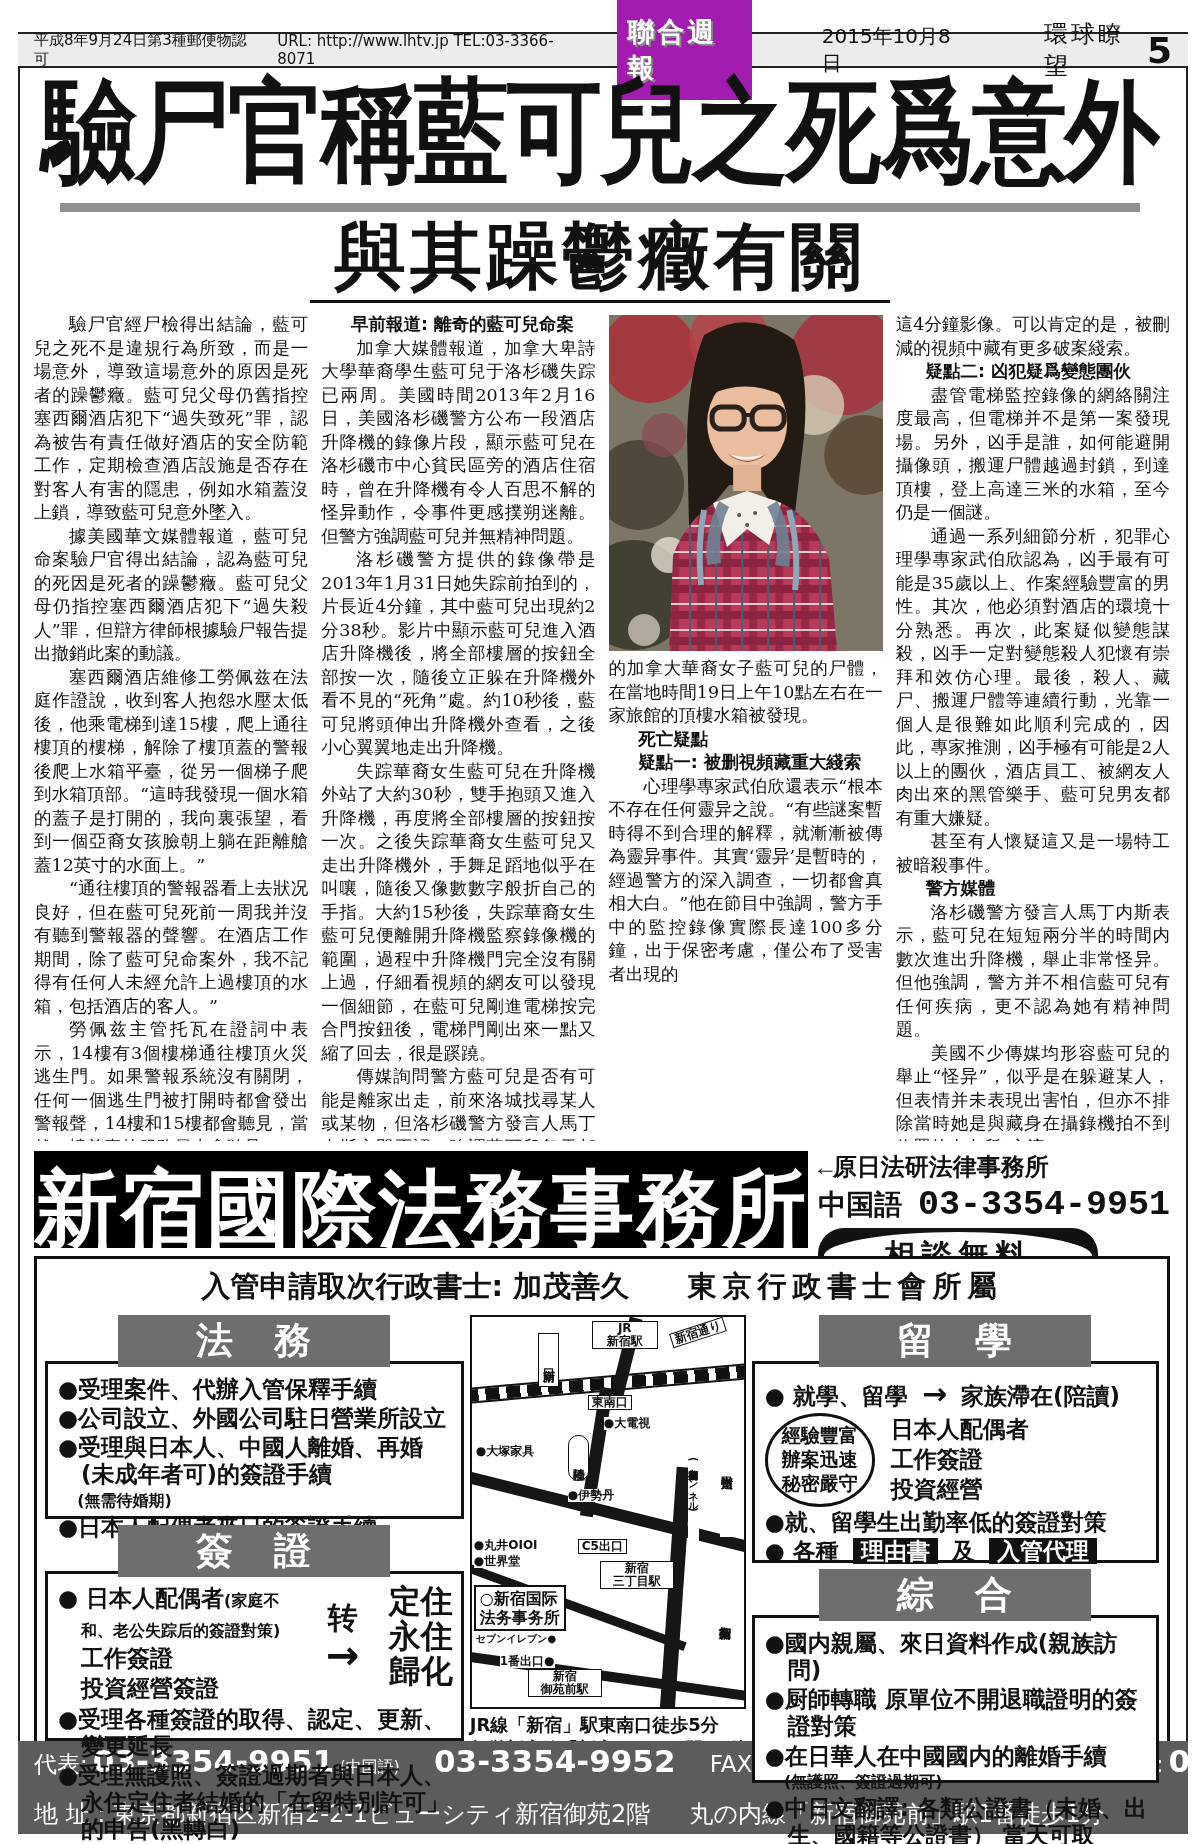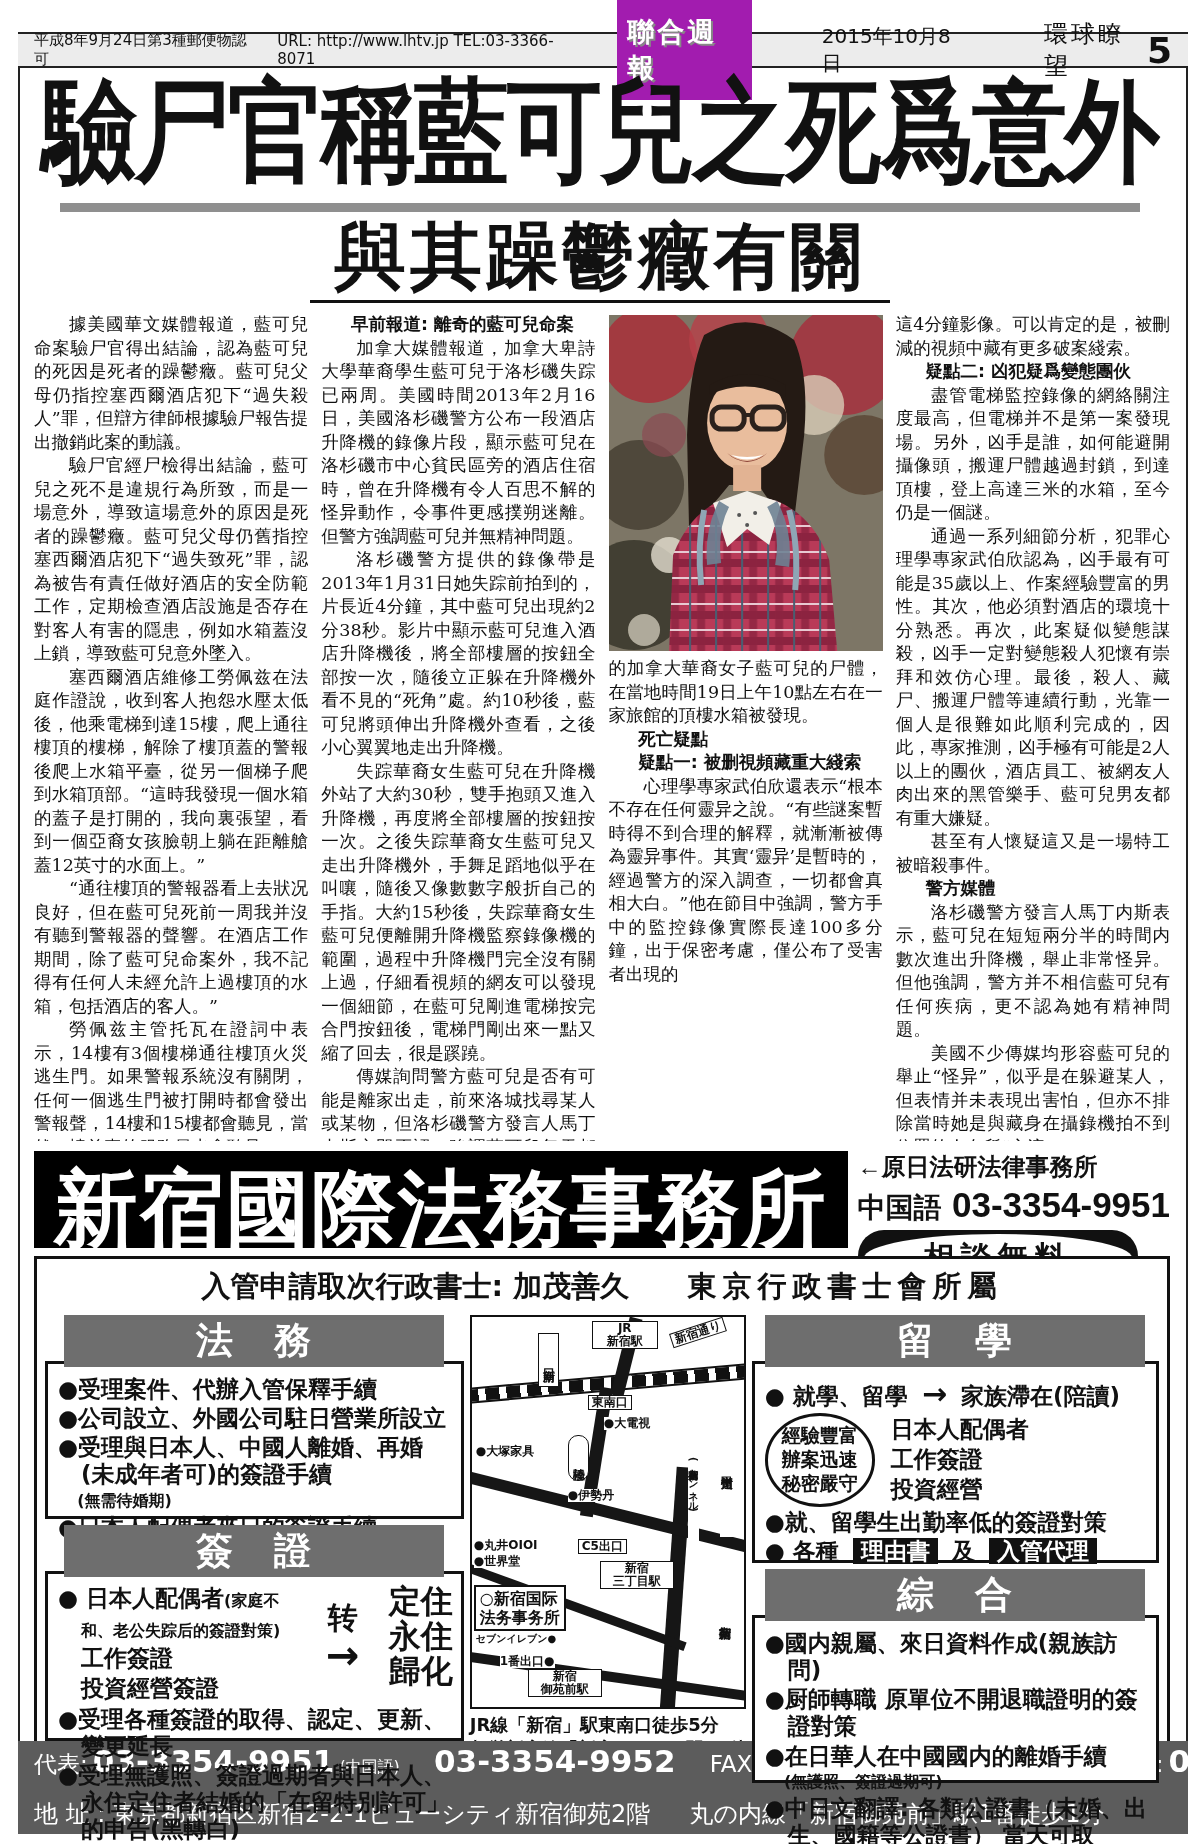--- a/index.html
+++ b/index.html
@@ -30,38 +30,38 @@
   .cols{display:flex;gap:13px;margin:10px 30px 0 34px;height:828px;overflow:hidden;}
   .col{flex:1;min-width:0;font-size:17.5px;line-height:23.5px;text-align:justify;overflow:hidden;}
   .col p{margin:0;text-indent:2em;}
   .col .hd{font-family:"DejaVu Sans","Liberation Sans",sans-serif;font-weight:bold;text-indent:1.7em;}
   .photo{width:100%;height:336px;display:block;margin:2px 0 6px 0;}
   
   .adrow{display:flex;margin:10px 30px 0 34px;height:97px;}
   .ad-banner{width:828px;background:#000;color:#fff;text-align:center;
              font-family:"DejaVu Sans","Liberation Sans",sans-serif;font-weight:900;font-size:84px;
              line-height:116px;letter-spacing:2px;white-space:nowrap;overflow:hidden;}
-  .ad-side{flex:1;padding-left:10px;font-family:Liberation Sans, sans-serif;}
+  .ad-side{flex:1;padding-left:10px;font-family:Liberation Mono, monospace;}
   .ad-former{font-size:24px;font-weight:900;white-space:nowrap;}
   .ad-phone{white-space:nowrap;margin-top:2px;}
   .ad-phone .lang{font-size:28px;font-weight:900;margin-right:6px;}
   .ad-phone .num{font-size:35px;font-weight:900;letter-spacing:0;}
   .badge-wrap{margin-top:3px;background:#111;border-radius:26px;padding:4px 6px;width:280px;box-sizing:border-box;}
   .badge-oval{background:#fff;border-radius:50%;text-align:center;font-size:31px;font-weight:900;
               padding:3px 0;letter-spacing:6px;}
   
   .adbox{margin:8px 30px 0 34px;border:3px solid #111;height:490px;box-sizing:border-box;
          font-family:"DejaVu Sans","Liberation Sans",sans-serif;position:relative;background:#fff;}
   .scrivener{text-align:center;font-size:29px;font-weight:900;padding-top:8px;white-space:nowrap;}
   .scrivener .assoc{margin-left:48px;letter-spacing:6px;}
   .adcols{display:flex;gap:6px;padding:8px 8px 0 8px;box-sizing:border-box;}
   .adleft{width:436px;}
   .admid{width:276px;}
   .adright{width:424px;}
-  .sec-hd{width:380px;margin:0 auto -6px auto;background:#6e6e6e;color:#fff;text-align:center;
+  .sec-hd{width:272px;margin:0 auto -6px auto;background:#6e6e6e;color:#fff;text-align:center;
           font-size:37px;font-weight:900;letter-spacing:2px;padding:1px 0;position:relative;z-index:2;}
   .sec-box{border:3px solid #111;padding:10px 8px 6px 10px;position:relative;z-index:1;background:#fff;}
   .bl{font-size:23px;font-weight:bold;line-height:1.18;padding-left:1em;text-indent:-1em;margin:2px 0;}
   .bl::before{content:"●";}
   .subline{font-size:19px;font-weight:bold;padding-left:1.2em;}
   .smallnote{font-size:16px;}
   .visa-top{display:flex;align-items:flex-start;}
   .visa-lines{flex:1;font-size:23px;font-weight:bold;line-height:1.3;}
   .visa-lines .first{padding-left:1em;text-indent:-1em;}
   .visa-lines .first::before{content:"●";}
@@ -113,22 +113,22 @@
   </div>
 
   <div class="headline">驗尸官稱藍可兒之死爲意外</div>
   <div class="grayrule"></div>
   <div class="subwrap">
     <div class="subheadline">與其躁鬱癥有關</div>
   </div>
 
   <div class="cols">
     <div class="col">
+      <p>驗尸官經尸檢得出結論，藍可兒之死不是違規行為所致，而是一場意外，導致這場意外的原因是死者的躁鬱癥。藍可兒父母仍舊指控塞西爾酒店犯下“過失致死”罪，認為被告有責任做好酒店的安全防範工作，定期檢查酒店設施是否存在對客人有害的隱患，例如水箱蓋沒上鎖，導致藍可兒意外墜入。</p>
       <p>據美國華文媒體報道，藍可兒命案驗尸官得出結論，認為藍可兒的死因是死者的躁鬱癥。藍可兒父母仍指控塞西爾酒店犯下“過失殺人”罪，但辯方律師根據驗尸報告提出撤銷此案的動議。</p>
-      <p>驗尸官經尸檢得出結論，藍可兒之死不是違規行為所致，而是一場意外，導致這場意外的原因是死者的躁鬱癥。藍可兒父母仍舊指控塞西爾酒店犯下“過失致死”罪，認為被告有責任做好酒店的安全防範工作，定期檢查酒店設施是否存在對客人有害的隱患，例如水箱蓋沒上鎖，導致藍可兒意外墜入。</p>
       <p>塞西爾酒店維修工勞佩兹在法庭作證說，收到客人抱怨水壓太低後，他乘電梯到達15樓，爬上通往樓頂的樓梯，解除了樓頂蓋的警報後爬上水箱平臺，從另一個梯子爬到水箱頂部。“這時我發現一個水箱的蓋子是打開的，我向裏張望，看到一個亞裔女孩臉朝上躺在距離艙蓋12英寸的水面上。”</p>
       <p>“通往樓頂的警報器看上去狀况良好，但在藍可兒死前一周我并沒有聽到警報器的聲響。在酒店工作期間，除了藍可兒命案外，我不記得有任何人未經允許上過樓頂的水箱，包括酒店的客人。”</p>
       <p>勞佩兹主管托瓦在證詞中表示，14樓有3個樓梯通往樓頂火災逃生門。如果警報系統沒有關閉，任何一個逃生門被打開時都會發出警報聲，14樓和15樓都會聽見，當然一樓前臺的服務員也會聽見。</p>
 
     </div>
     <div class="col">
       <p class="hd">早前報道: 離奇的藍可兒命案</p>
       <p>加拿大媒體報道，加拿大卑詩大學華裔學生藍可兒于洛杉磯失踪已兩周。美國時間2013年2月16日，美國洛杉磯警方公布一段酒店升降機的錄像片段，顯示藍可兒在洛杉磯市中心貧民區旁的酒店住宿時，曾在升降機有令人百思不解的怪异動作，令事件更感撲朔迷離。但警方強調藍可兒并無精神問題。</p>
       <p>洛杉磯警方提供的錄像帶是2013年1月31日她失踪前拍到的，片長近4分鐘，其中藍可兒出現約2分38秒。影片中顯示藍可兒進入酒店升降機後，將全部樓層的按鈕全部按一次，隨後立正躲在升降機外看不見的“死角”處。約10秒後，藍可兒將頭伸出升降機外查看，之後小心翼翼地走出升降機。</p>
       <p>失踪華裔女生藍可兒在升降機外站了大約30秒，雙手抱頭又進入升降機，再度將全部樓層的按鈕按一次。之後失踪華裔女生藍可兒又走出升降機外，手舞足蹈地似乎在叫嚷，隨後又像數數字般折自己的手指。大約15秒後，失踪華裔女生藍可兒便離開升降機監察錄像機的範圍，過程中升降機門完全沒有關上過，仔細看視頻的網友可以發現一個細節，在藍可兒剛進電梯按完合門按鈕後，電梯門剛出來一點又縮了回去，很是蹊蹺。</p>

